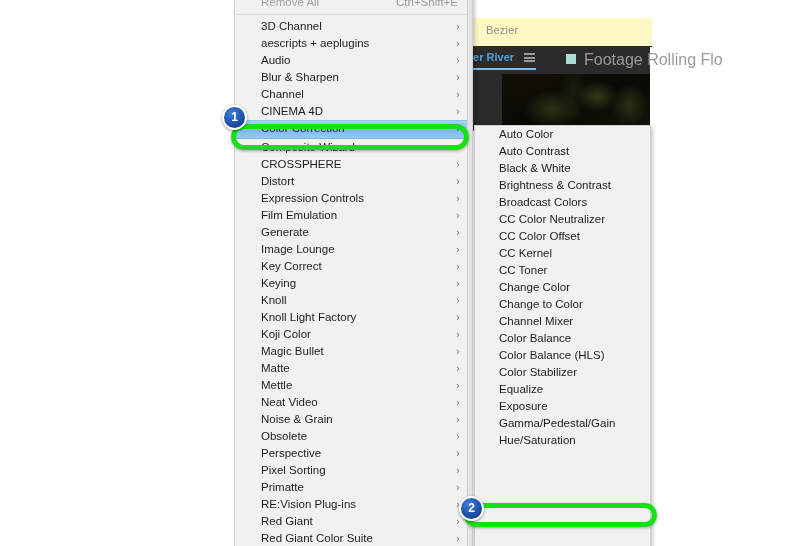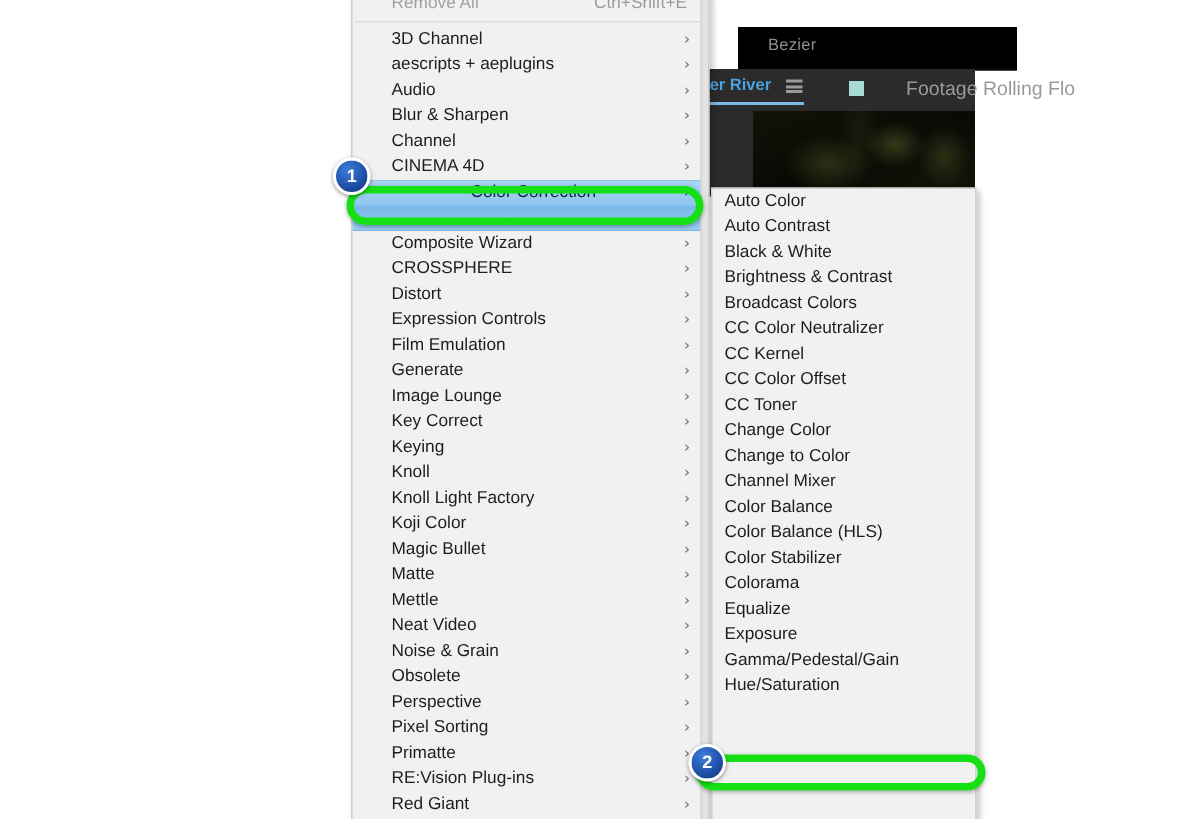--- a/index.html
+++ b/index.html
@@ -20,25 +20,25 @@
   #app-background {
     position: absolute;
     inset: 0;
     background: #ffffff;
   }
   .ae-panel {
     position: absolute;
     background: #1d1d1d;
   }
   #panel-bezier-bar {
-    left: 492px;
+    left: 466px;
     top: 18px;
     width: 186px;
     height: 28px;
-    background: #000000;
+    background: #fef9c3;
     border-bottom: 1px solid #0d0d0d;
   }
   #panel-bezier-label {
     position: absolute;
     left: 20px;
     top: 6px;
     font-size: 11px;
     color: #8d8d8d;
     letter-spacing: .2px;
   }
@@ -87,24 +87,23 @@
     left: 102px;
     top: 8px;
     width: 10px;
     height: 10px;
     background: #a9dcd6;
   }
   #tab-footage-label {
     position: absolute;
     left: 120px;
     top: 5px;
-    font-size: 13px;
+    font-size: 16px;
     color: #9a9a9a;
     white-space: nowrap;
-    margin-left: 20px;
   }
   #panel-viewer {
     left: 464px;
     top: 72px;
     width: 186px;
     height: 58px;
     background: #2a2a2a;
     border-bottom: 1px solid #555;
   }
   #viewer-thumb {
@@ -152,21 +151,21 @@
     height: 17px;
     line-height: 17px;
     font-size: 11.5px;
     color: #1d1d1d;
     padding-left: 28px;
     padding-right: 22px;
     white-space: nowrap;
     box-sizing: border-box;
   }
   #main-menu .menu-item { padding-left: 26px; }
-  #sub-menu .menu-item { padding-left: 8px; }
+  #sub-menu .menu-item { padding-left: 24px; }
   .menu-item.disabled { color: #a0a0a0; }
   .menu-item .shortcut {
     position: absolute;
     right: 14px;
     top: 0;
     font-size: 11.5px;
     color: #9a9a9a;
   }
   .menu-item .arrow {
     position: absolute;
@@ -179,23 +178,22 @@
   .menu-sep {
     height: 1px;
     margin: 3px 2px 3px 2px;
     background: #dcdcdc;
   }
   .menu-item.selected {
     background: linear-gradient(to bottom, #a8d4f2 0%, #8fc6ee 48%, #79b9e8 52%, #96cbef 100%);
     color: #10263a;
     border-top: 1px solid #8cc3ea;
     border-bottom: 1px solid #7bb5e0;
-    height: 34px;
+    height: 19px;
     line-height: 15px;
-    text-align: center;
   }
   .menu-item.selected .arrow { color: #20405c; }
   .menu-scrollbar {
     position: absolute;
     right: 0;
     top: 0;
     width: 4px;
     height: 100%;
     background: #e3e3e3;
     border-left: 1px solid #d3d3d3;
@@ -304,30 +302,29 @@
 </div>
 
 <div class="menu" id="sub-menu">
   <div class="menu-scroll" id="sub-menu-scroll">
       <div class="menu-item"><span>Auto Color</span></div>
       <div class="menu-item"><span>Auto Contrast</span></div>
       <div class="menu-item"><span>Black &amp; White</span></div>
       <div class="menu-item"><span>Brightness &amp; Contrast</span></div>
       <div class="menu-item"><span>Broadcast Colors</span></div>
       <div class="menu-item"><span>CC Color Neutralizer</span></div>
+      <div class="menu-item"><span>CC Color Offset</span></div>
       <div class="menu-item"><span>CC Kernel</span></div>
-      <div class="menu-item"><span>CC Color Offset</span></div>
       <div class="menu-item"><span>CC Toner</span></div>
       <div class="menu-item"><span>Change Color</span></div>
       <div class="menu-item"><span>Change to Color</span></div>
       <div class="menu-item"><span>Channel Mixer</span></div>
       <div class="menu-item"><span>Color Balance</span></div>
       <div class="menu-item"><span>Color Balance (HLS)</span></div>
       <div class="menu-item"><span>Color Stabilizer</span></div>
-      <div class="menu-item"><span>Colorama</span></div>
       <div class="menu-item"><span>Equalize</span></div>
       <div class="menu-item"><span>Exposure</span></div>
       <div class="menu-item"><span>Gamma/Pedestal/Gain</span></div>
       <div class="menu-item"><span>Hue/Saturation</span></div>
     </div>
 </div>
 
 <div class="annot-oval" id="oval-color-correction"></div>
 <div class="annot-oval" id="oval-hue-saturation"></div>
 <div class="annot-badge" id="badge-1">1</div>

